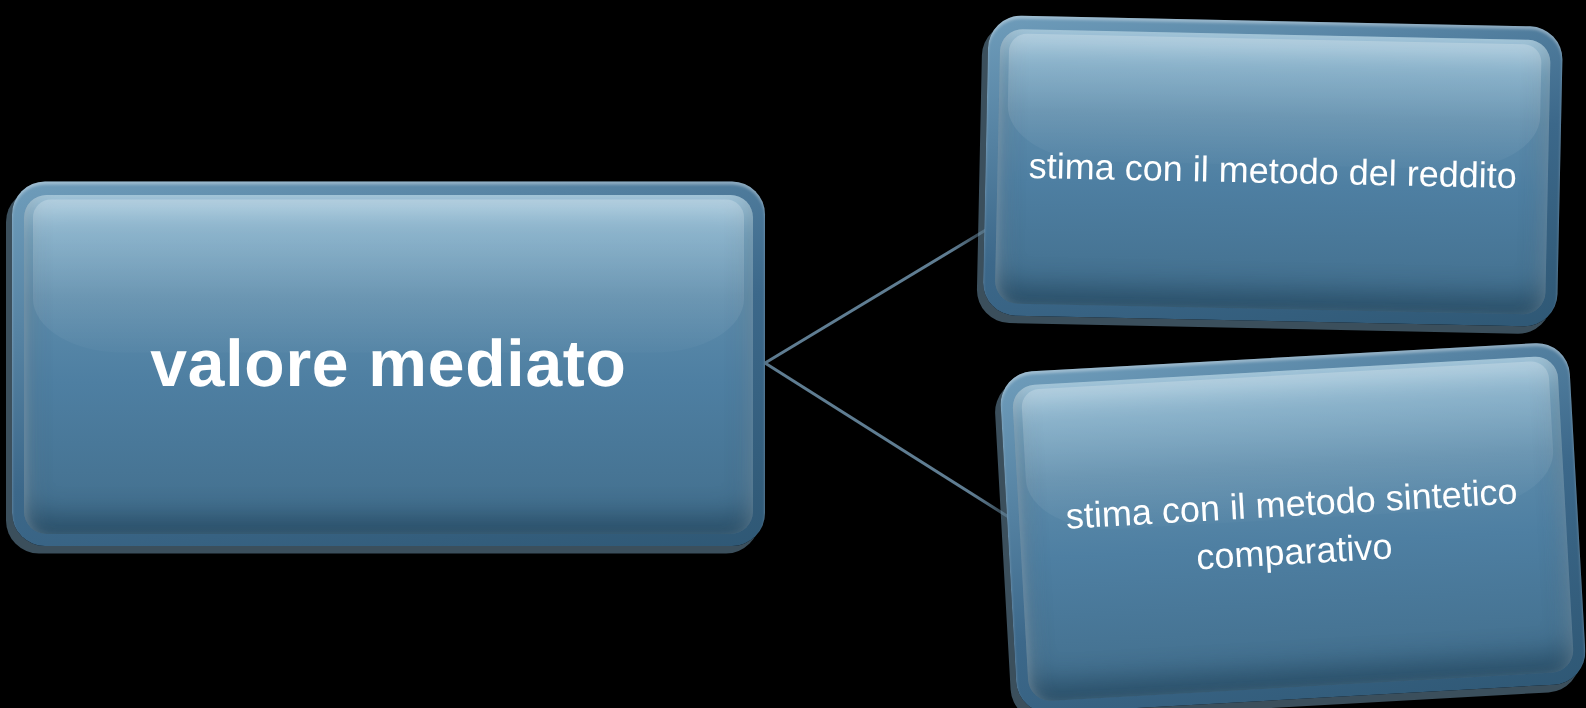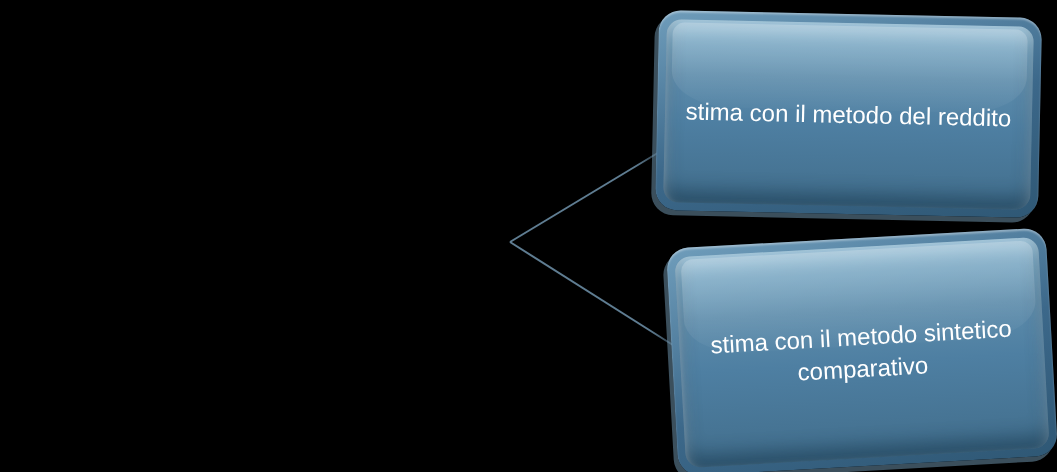--- a/index.html
+++ b/index.html
@@ -74,20 +74,25 @@
 </head>
 <body>
 
 <div class="canvas">
 
   <svg class="connectors" width="1057" height="472" viewBox="0 0 1057 472">
     <line x1="510" y1="242" x2="676" y2="142" stroke="var(--connector)" stroke-width="2"></line>
     <line x1="510" y1="242" x2="684" y2="352" stroke="var(--connector)" stroke-width="2"></line>
   </svg>
 
+  <div class="node node-root">
+    <div class="node-face">
+      <span class="node-label">valore mediato</span>
+    </div>
+  </div>
 
   <div class="node node-child-1">
     <div class="node-face">
       <span class="node-label">stima con il metodo del reddito</span>
     </div>
   </div>
 
   <div class="node node-child-2">
     <div class="node-face">
       <span class="node-label">stima con il metodo sintetico comparativo</span>

